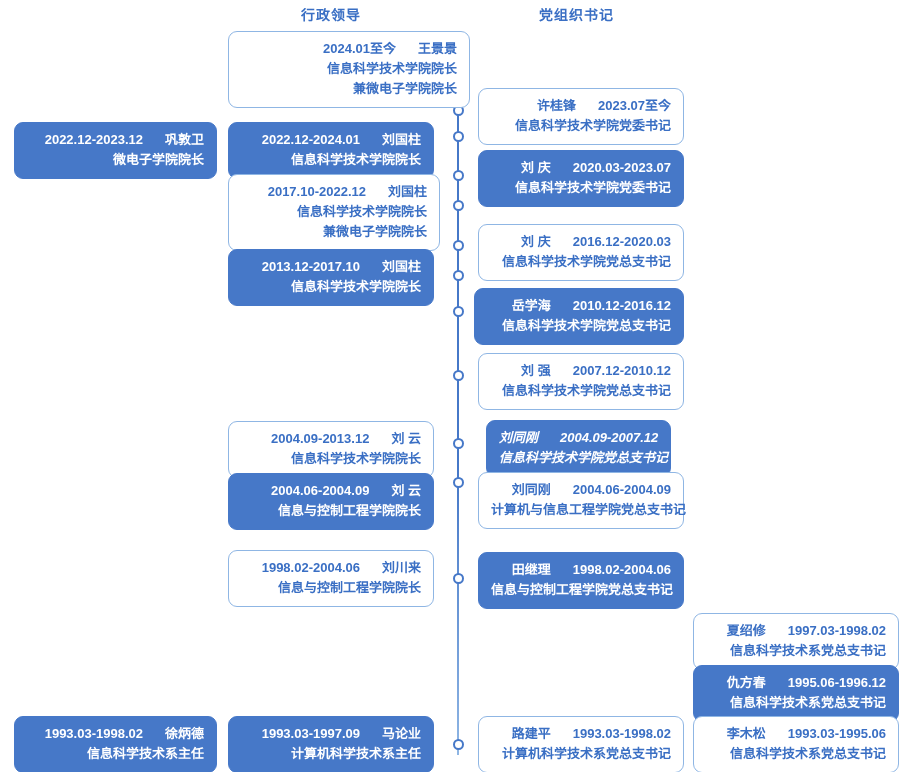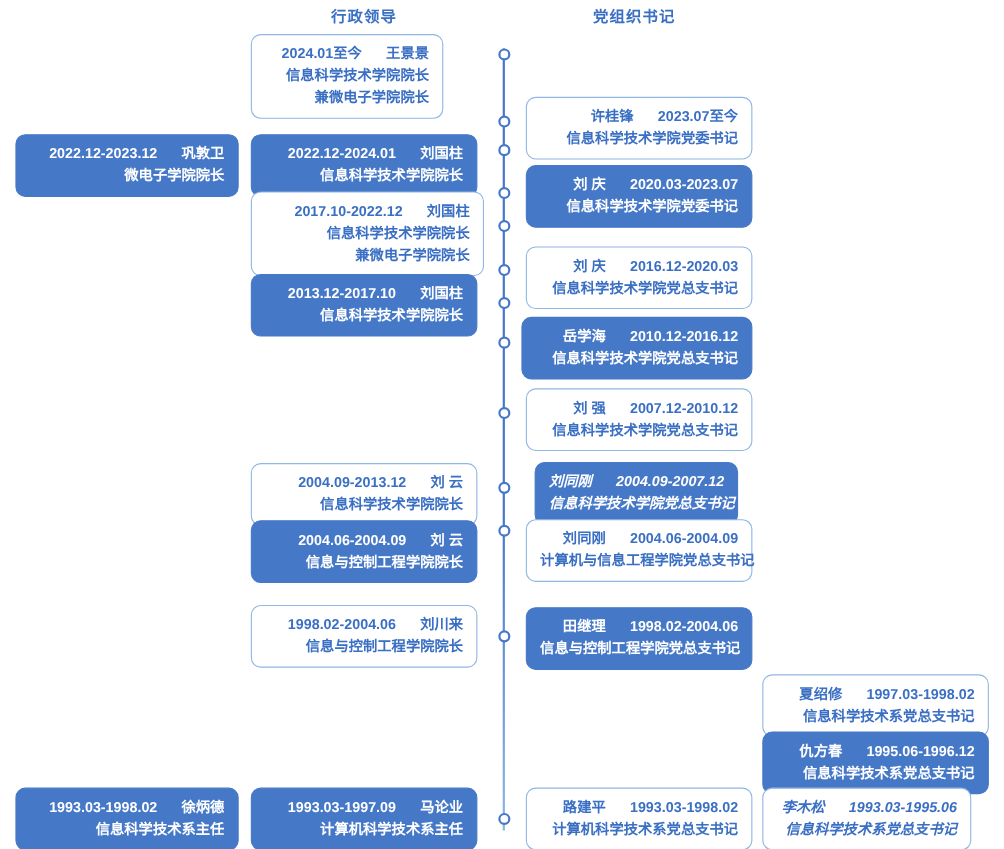--- a/index.html
+++ b/index.html
@@ -97,21 +97,21 @@
       <div class="axis-dot" style="left: 452.5px; top: 269.5px;"></div>
       <div class="axis-dot" style="left: 452.5px; top: 305.5px;"></div>
       <div class="axis-dot" style="left: 452.5px; top: 369.5px;"></div>
       <div class="axis-dot" style="left: 452.5px; top: 437.5px;"></div>
       <div class="axis-dot" style="left: 452.5px; top: 476.5px;"></div>
       <div class="axis-dot" style="left: 452.5px; top: 572.5px;"></div>
       <div class="axis-dot" style="left: 452.5px; top: 738.5px;"></div>
     </div>
 
   <div id="cards">
-      <div class="card outline align-right" style="left: 228px; top: 31px; width: 175px;">
+      <div class="card outline align-right" style="left: 228px; top: 31px; width: 242px;">
         <span class="line"><span class="term">2024.01至今</span><span class="gap"></span><span class="name">王景景</span></span>
         <span class="line">信息科学技术学院院长</span>
         <span class="line">兼微电子学院院长</span>
       </div>
       <div class="card filled align-right" style="left: 14px; top: 122px; width: 203px;">
         <span class="line"><span class="term">2022.12-2023.12</span><span class="gap"></span><span class="name">巩敦卫</span></span>
         <span class="line">微电子学院院长</span>
       </div>
       <div class="card filled align-right" style="left: 228px; top: 122px; width: 206px;">
         <span class="line"><span class="term">2022.12-2024.01</span><span class="gap"></span><span class="name">刘国柱</span></span>
@@ -183,18 +183,18 @@
         <span class="line">计算机科学技术系党总支书记</span>
       </div>
       <div class="card outline align-left" style="left: 693px; top: 613px; width: 206px;">
         <span class="line"><span class="name">夏绍修</span><span class="gap"></span><span class="term">1997.03-1998.02</span></span>
         <span class="line">信息科学技术系党总支书记</span>
       </div>
       <div class="card filled align-left" style="left: 693px; top: 665px; width: 206px;">
         <span class="line"><span class="name">仇方春</span><span class="gap"></span><span class="term">1995.06-1996.12</span></span>
         <span class="line">信息科学技术系党总支书记</span>
       </div>
-      <div class="card outline align-left" style="left: 693px; top: 716px; width: 190px; font-style: italic;">
+      <div class="card outline align-left" style="left: 693px; top: 716px; width: 206px;">
         <span class="line"><span class="name">李木松</span><span class="gap"></span><span class="term">1993.03-1995.06</span></span>
         <span class="line">信息科学技术系党总支书记</span>
       </div>
     </div>
 </div>
 
 </body></html>

